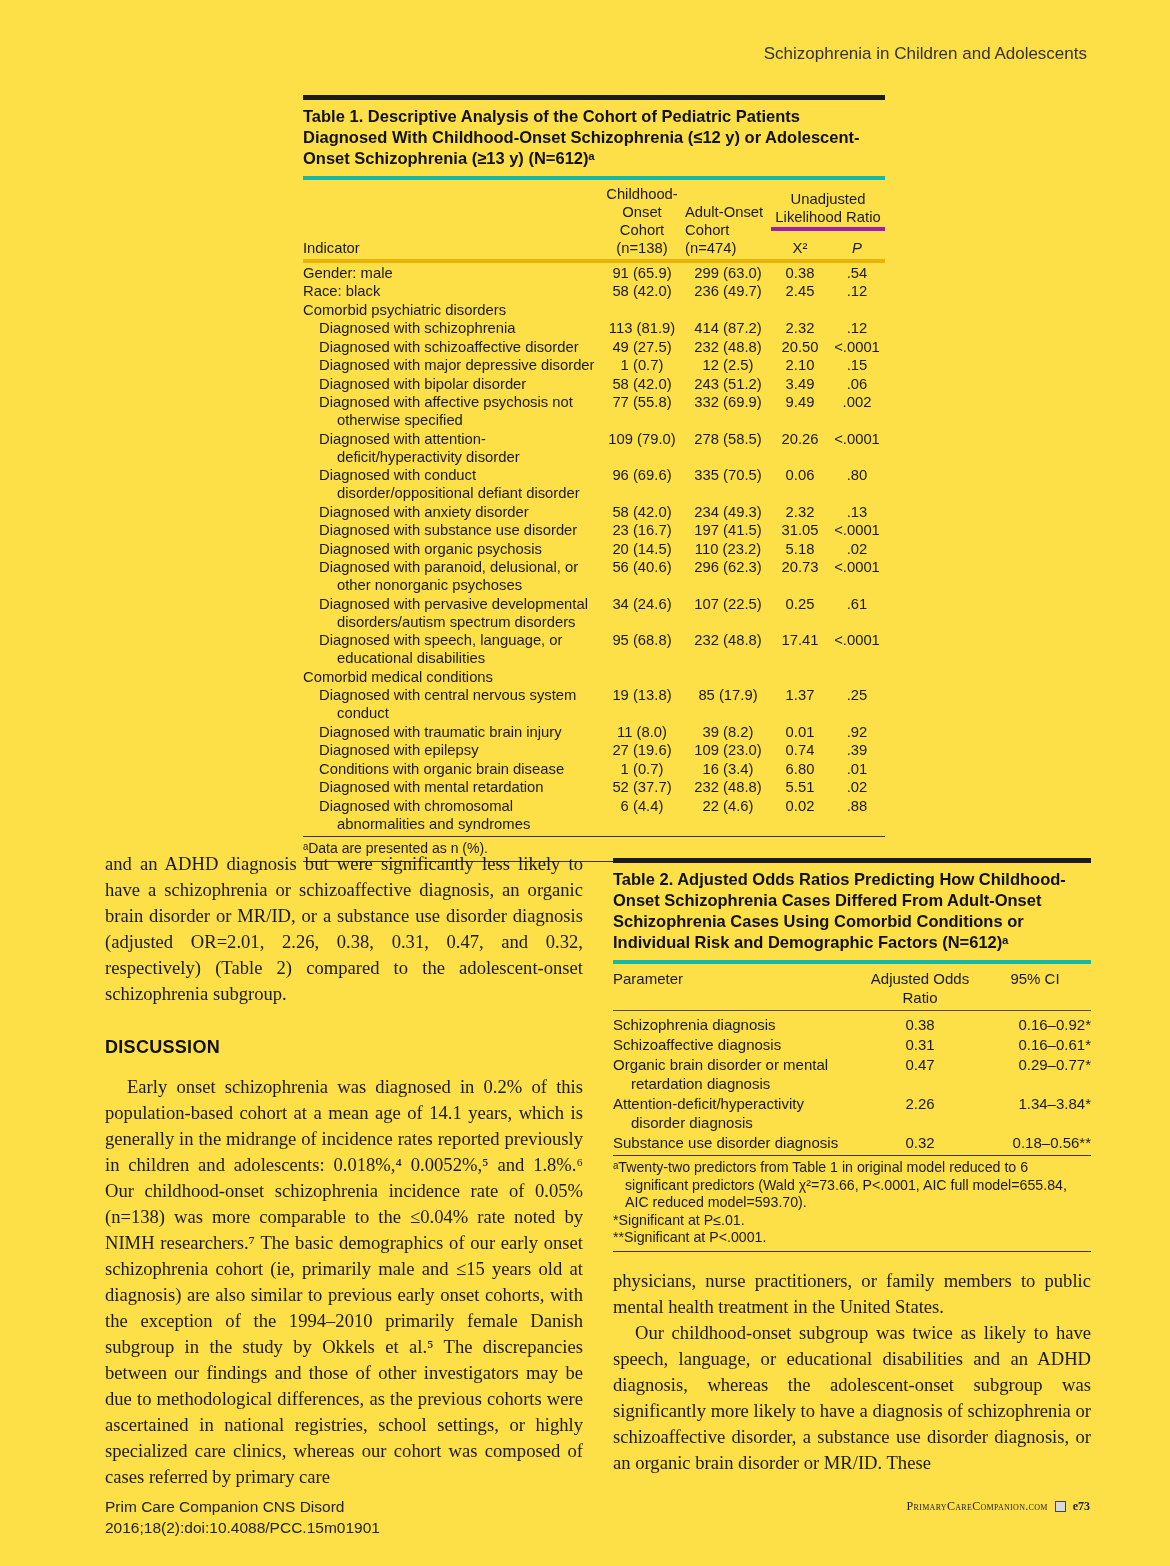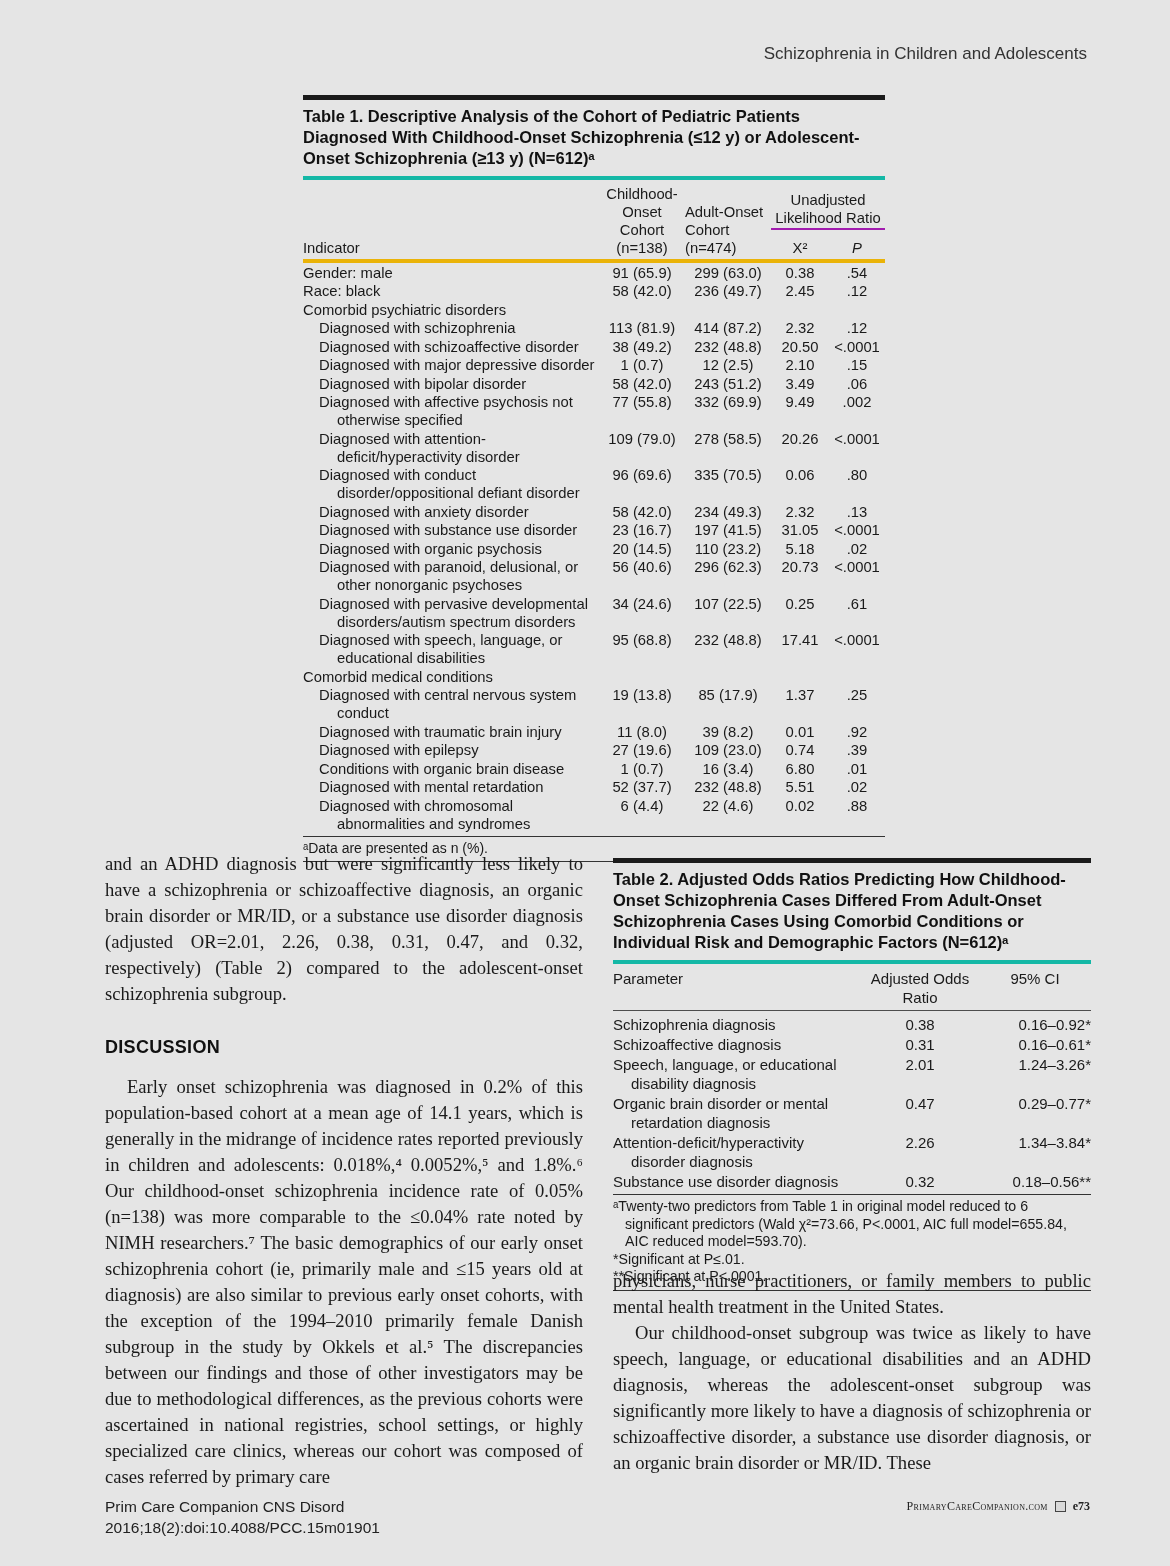--- a/index.html
+++ b/index.html
@@ -1,17 +1,17 @@
 <!DOCTYPE html>
 <html><head>
 <meta charset="utf-8">
 <style>
   html,body { margin:0; padding:0; background:#888; }
   .page {
-    position:relative; width:1170px; height:1566px; background:#e5e5e5;
+    position:relative; width:1170px; height:1566px; background:#fde047;
     margin:0 auto; overflow:hidden; color:#1a1a1a;
     font-family:"Liberation Sans", sans-serif;
   }
   
   .running-head {
     position:absolute; top:44px; right:83px;
     font-family:"Liberation Sans", sans-serif; font-size:17px; color:#333;
   }
   
   .jtable { position:absolute; }
@@ -29,21 +29,21 @@
   
   .t1 { left:303px; top:95px; width:582px; }
   .t1 table { font-size:14.8px; line-height:18px; }
   .t1 thead th { vertical-align:bottom; padding:5px 0 2px 0; }
   .t1 .c-ind { width:296px; text-align:left; }
   .t1 .c-ch  { width:86px;  text-align:center; }
   .t1 .c-ad  { width:86px;  text-align:left; }
   .t1 .c-x2  { width:58px;  text-align:center; }
   .t1 .c-p   { width:56px;  text-align:center; }
   .t1 thead .bb { border-bottom:4px solid #eab308; }
-  .t1 thead .ulr { text-align:center; border-bottom:2px solid #a21caf; padding-bottom:1px; }
+  .t1 thead .ulr { text-align:center; border-bottom:4px solid #a21caf; padding-bottom:1px; }
   .t1 thead .chi { text-align:center; }
   .t1 thead .pit { text-align:center; font-style:italic; }
   .t1 tbody td { padding-top:0.5px; }
   .t1 tbody .lbl { text-align:left; }
   .t1 tbody .sub { padding-left:34px; text-indent:-18px; }
   .t1 tbody .num { text-align:center; }
   .t1 tbody tr:first-child td { }
   .t1 .footnote-block { font-size:14px; line-height:17px; }
   
   .t2 { left:613px; top:858px; width:478px; }
@@ -145,21 +145,21 @@
           </tr>
         <tr>
             <td class="lbl sub">Diagnosed with schizophrenia</td>
             <td class="num">113 (81.9)</td>
             <td class="num">414 (87.2)</td>
             <td class="num">2.32</td>
             <td class="num">.12</td>
           </tr>
         <tr>
             <td class="lbl sub">Diagnosed with schizoaffective disorder</td>
-            <td class="num">38 (49.2)</td>
+            <td class="num">49 (27.5)</td>
             <td class="num">232 (48.8)</td>
             <td class="num">20.50</td>
             <td class="num">&lt;.0001</td>
           </tr>
         <tr>
             <td class="lbl sub">Diagnosed with major depressive disorder</td>
             <td class="num">1 (0.7)</td>
             <td class="num">12 (2.5)</td>
             <td class="num">2.10</td>
             <td class="num">.15</td>
@@ -315,25 +315,20 @@
             <td class="lbl">Schizophrenia diagnosis</td>
             <td class="aor">0.38</td>
             <td class="ci">0.16–0.92*</td>
           </tr>
         <tr>
             <td class="lbl">Schizoaffective diagnosis</td>
             <td class="aor">0.31</td>
             <td class="ci">0.16–0.61*</td>
           </tr>
         <tr>
-            <td class="lbl">Speech, language, or educational disability diagnosis</td>
-            <td class="aor">2.01</td>
-            <td class="ci">1.24–3.26*</td>
-          </tr>
-        <tr>
             <td class="lbl">Organic brain disorder or mental retardation diagnosis</td>
             <td class="aor">0.47</td>
             <td class="ci">0.29–0.77*</td>
           </tr>
         <tr>
             <td class="lbl">Attention-deficit/hyperactivity disorder diagnosis</td>
             <td class="aor">2.26</td>
             <td class="ci">1.34–3.84*</td>
           </tr>
         <tr>

